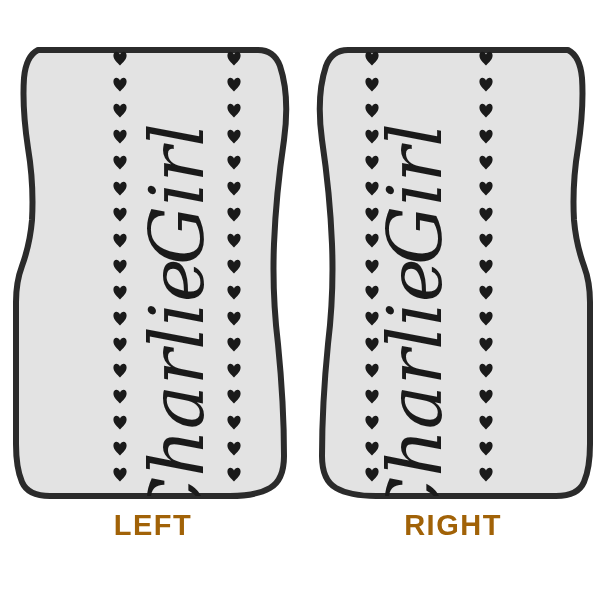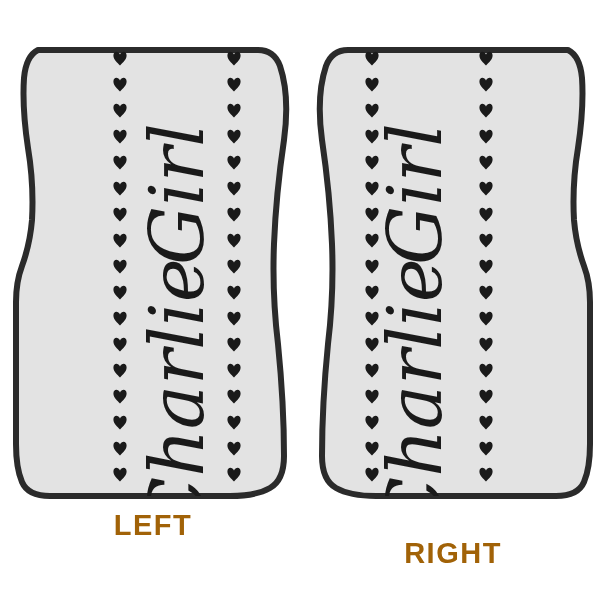--- a/index.html
+++ b/index.html
@@ -46,21 +46,21 @@
     width: 290px;
     text-align: center;
     font-family: "Liberation Sans", sans-serif;
     font-size: 29px;
     font-weight: bold;
     letter-spacing: 1.5px;
     color: #a16207;
     line-height: 34px;
   }
   #caption-left  { left: 8px; }
-  #caption-right { left: 308px; margin-top: 28px; }
+  #caption-right { left: 308px; }
 
   .script-text {
     font-family: "DejaVu Serif", serif;
     font-style: italic;
     fill: #1a1a1a;
   }
 </style>
 </head>
 <body>
 

